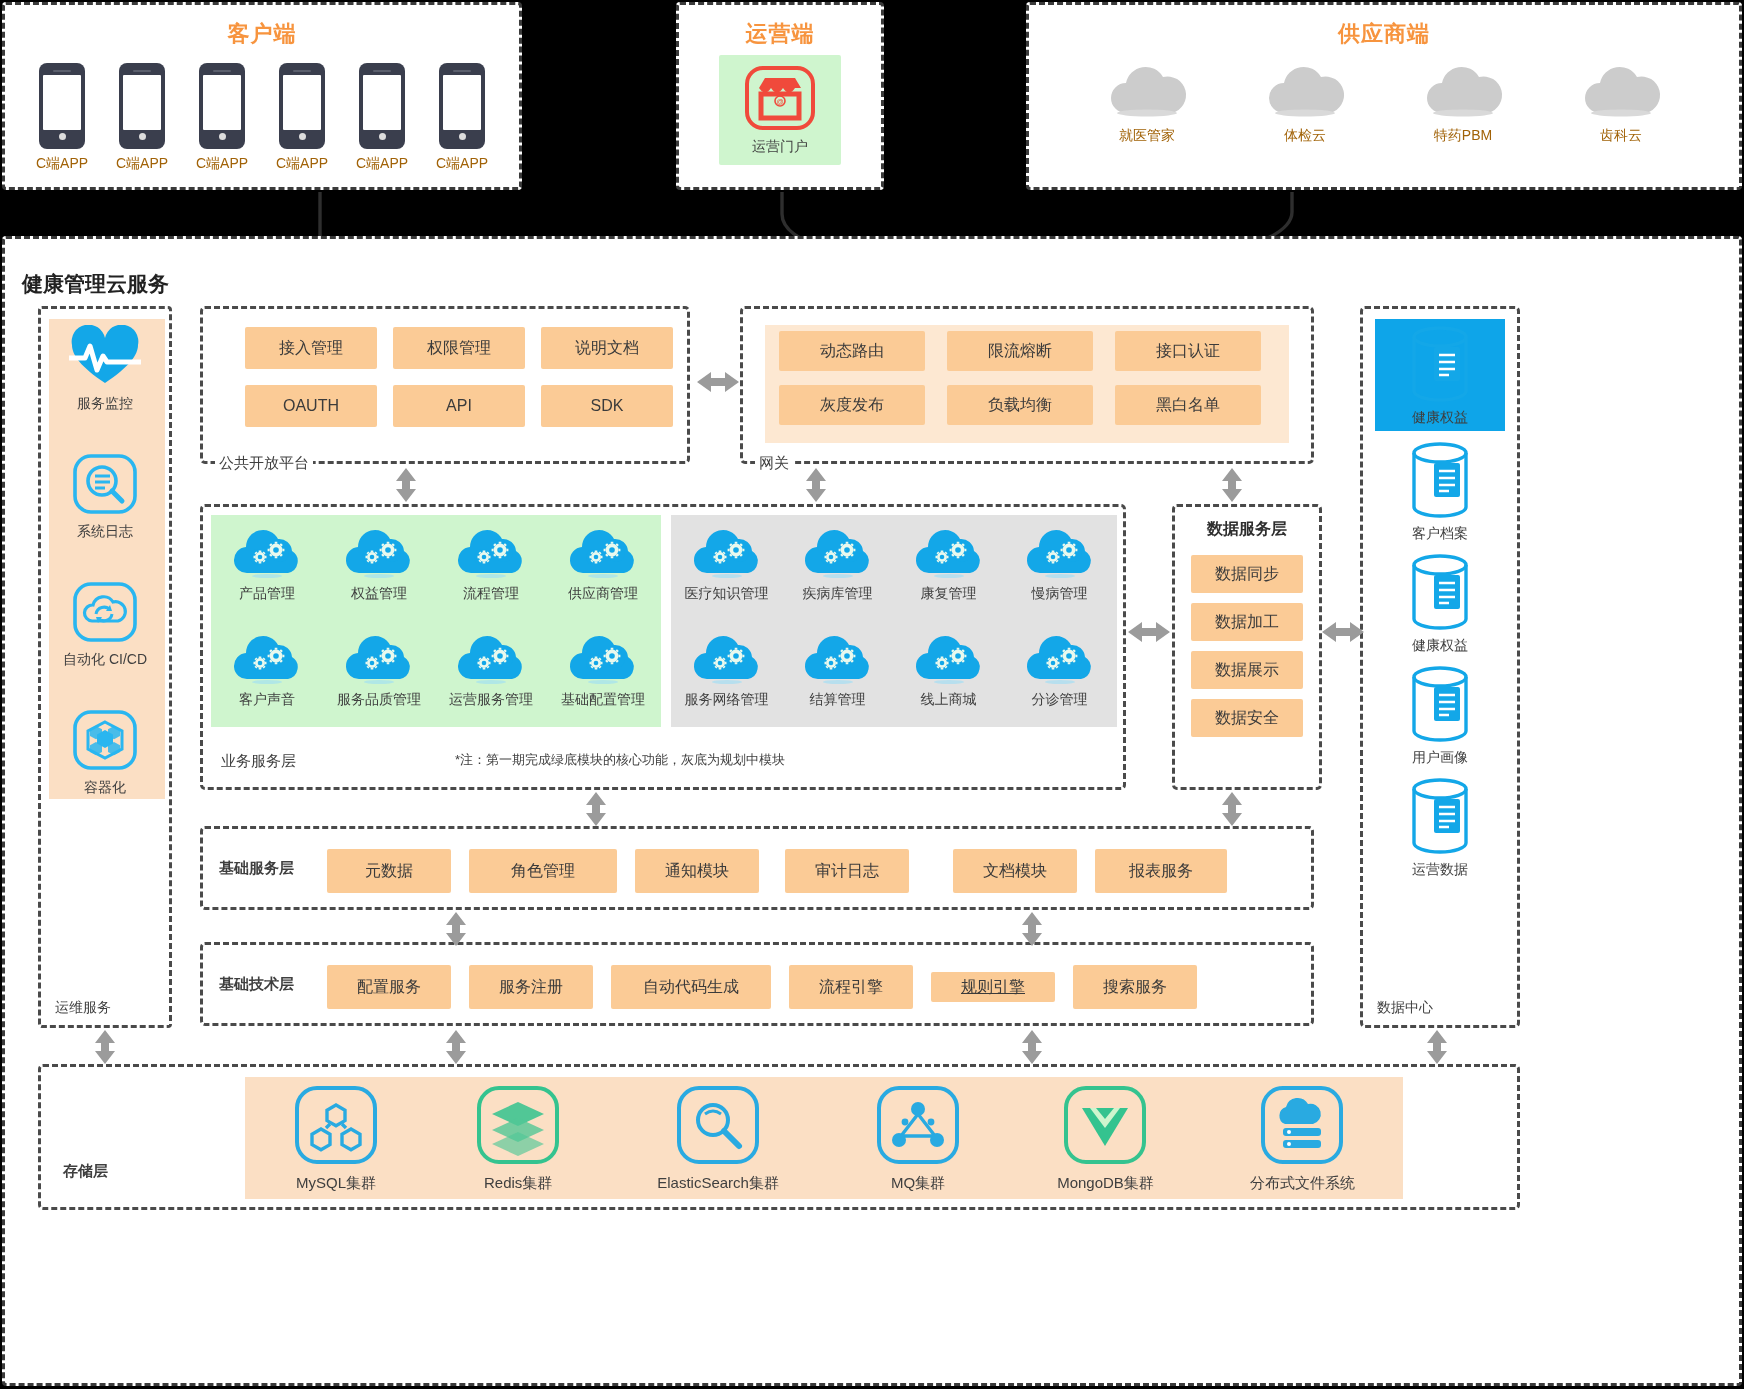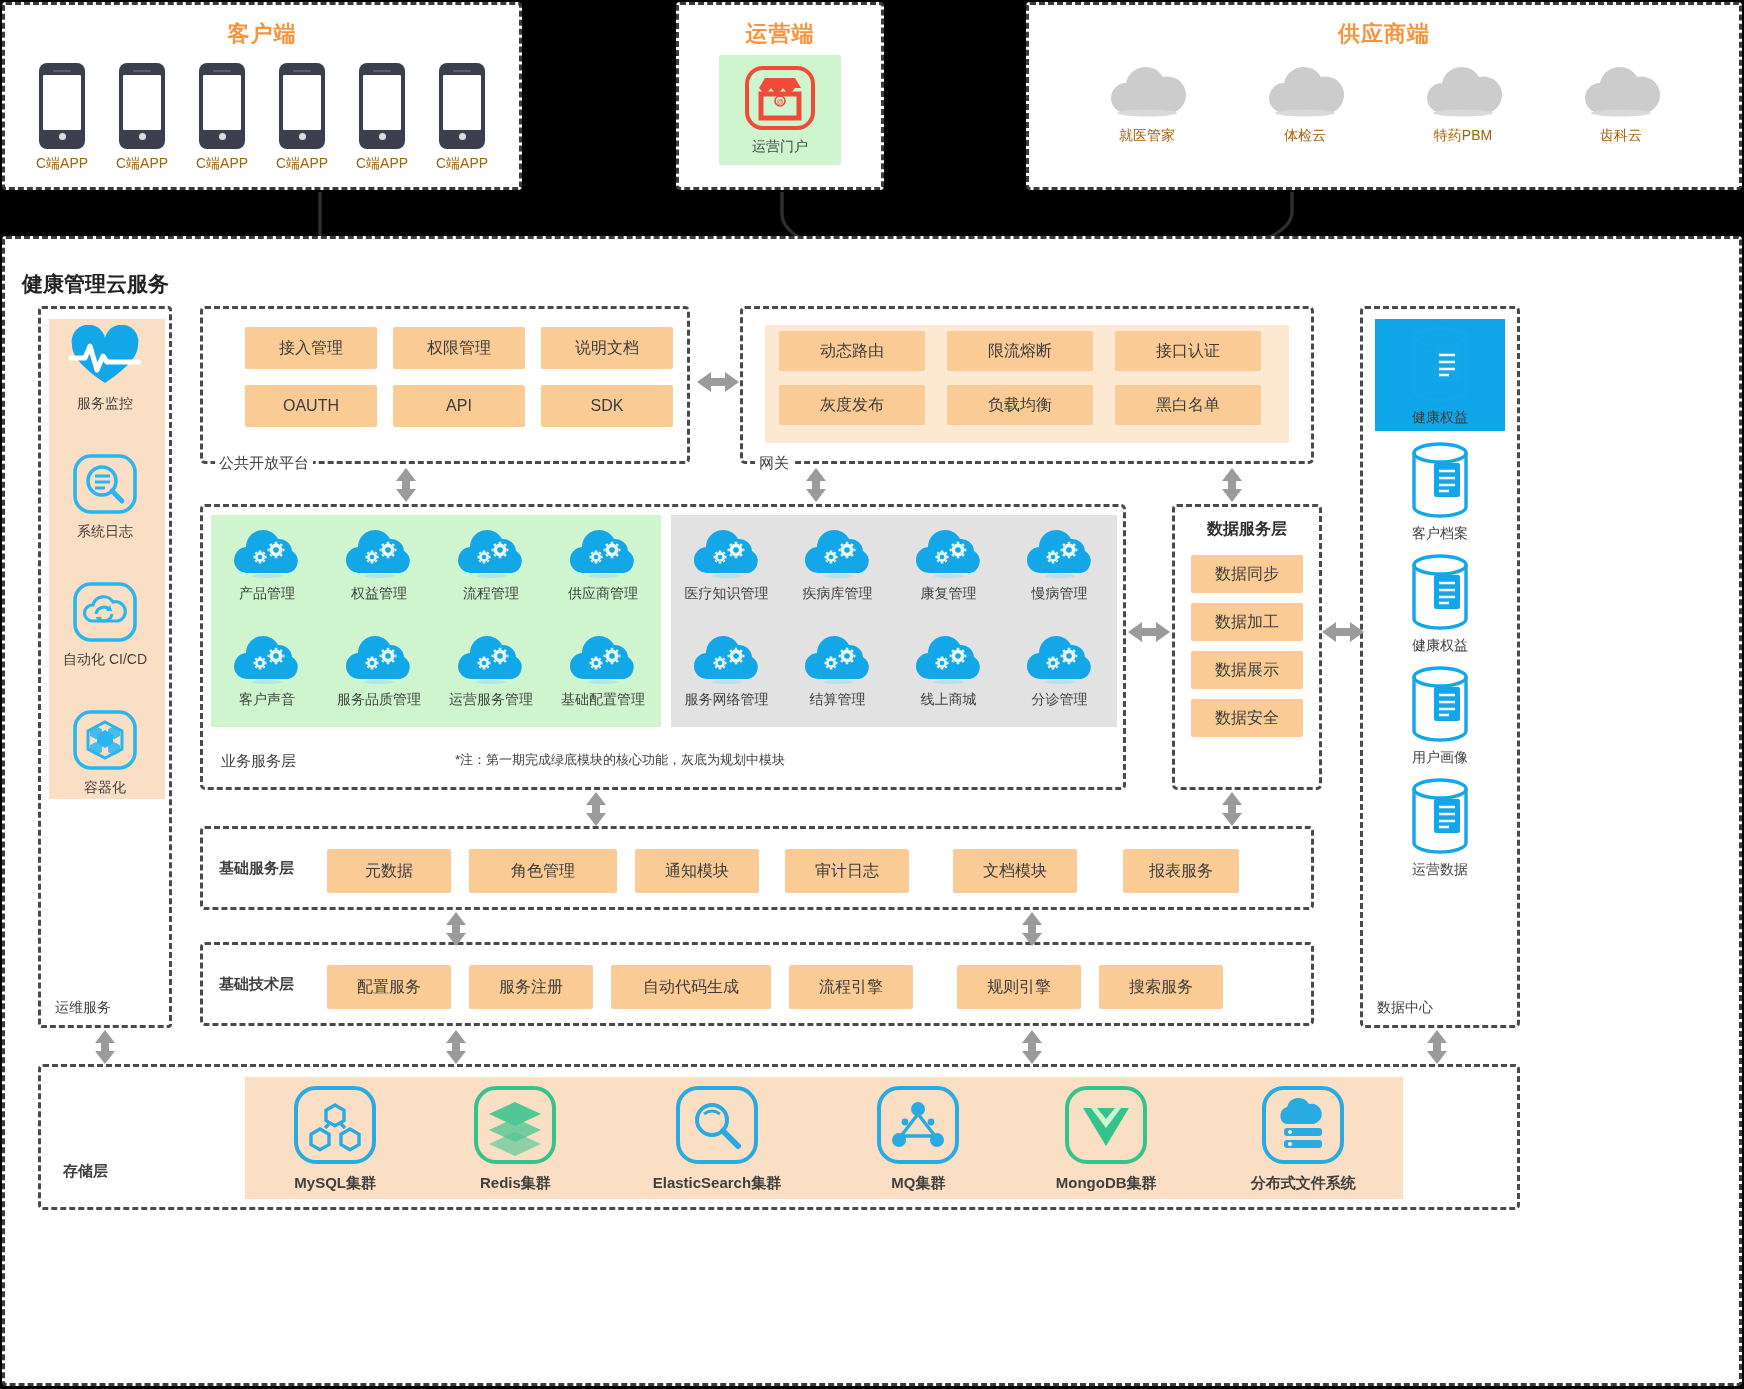--- a/index.html
+++ b/index.html
@@ -119,21 +119,21 @@
 
   .layer-label { position:absolute; left:16px; top:50%; transform:translateY(-50%);
      font-size:15px; color:#3f3f3f; font-weight:bold; }
 
   
   #storage { left:38px; top:1064px; width:1482px; height:146px; }
   #storage-band { position:absolute; left:204px; top:10px; width:1158px; height:122px; background:#FBDFC4; }
   #storage .row { position:absolute; left:204px; top:10px; width:1158px; height:122px;
      display:flex; align-items:center; justify-content:space-around; }
   #storage .scell { display:flex; flex-direction:column; align-items:center; }
-  #storage .scell .cap { font-size:15px; color:#3f3f3f; margin-top:4px; font-weight:bold; }
+  #storage .scell .cap { font-size:15px; color:#3f3f3f; margin-top:4px; font-weight:normal; }
   #storage-label { position:absolute; left:22px; bottom:26px; font-size:15px; color:#3f3f3f; font-weight:bold; }
   svg.conn { position:absolute; left:0; top:0; overflow:visible; pointer-events:none; }
 </style>
 </head>
 <body>
 
 <div class="abs dash" id="top-clients">
   <div class="zone-title">客户端</div>
   <div class="icon-row" id="clients-row">
       <div class="icon-cell" style="width: 58px;">
@@ -720,32 +720,32 @@
 </div>
 
 <div class="panel" id="basesvc">
   <div class="layer-label">基础服务层</div>
   <div class="row" id="basesvc-row">
       <div class="chip" style="width: 124px; height: 44px;">元数据</div>
       <div class="chip" style="width: 148px; height: 44px;">角色管理</div>
       <div class="chip" style="width: 124px; height: 44px;">通知模块</div>
       <div class="chip" style="width: 124px; height: 44px; margin-left: 8px;">审计日志</div>
       <div class="chip" style="width: 124px; height: 44px; margin-left: 26px;">文档模块</div>
-      <div class="chip" style="width: 116px; height: 44px; margin-left: 28px;">报表服务</div>
+      <div class="chip" style="width: 132px; height: 44px;">报表服务</div>
     </div>
 </div>
 
 <div class="panel" id="basetech">
   <div class="layer-label">基础技术层</div>
   <div class="row" id="basetech-row">
       <div class="chip" style="width: 124px; height: 44px;">配置服务</div>
       <div class="chip" style="width: 124px; height: 44px;">服务注册</div>
       <div class="chip" style="width: 160px; height: 44px;">自动代码生成</div>
       <div class="chip" style="width: 124px; height: 44px;">流程引擎</div>
-      <div class="chip" style="width: 124px; height: 44px; margin-left: 26px;">规则引擎</div>
+      <div class="chip" style="width: 124px; height: 30px;  text-decoration: underline;">规则引擎</div>
       <div class="chip" style="width: 124px; height: 44px;">搜索服务</div>
     </div>
 </div>
 
 <div class="panel" id="storage">
   <div id="storage-band"></div>
   <div class="row" id="storage-row">
       <div class="scell">
         <span><svg width="86" height="82" viewBox="0 0 86 82">
       <rect x="4" y="4" width="78" height="74" rx="20" fill="none" stroke="#29AAE1" stroke-width="4"></rect>

